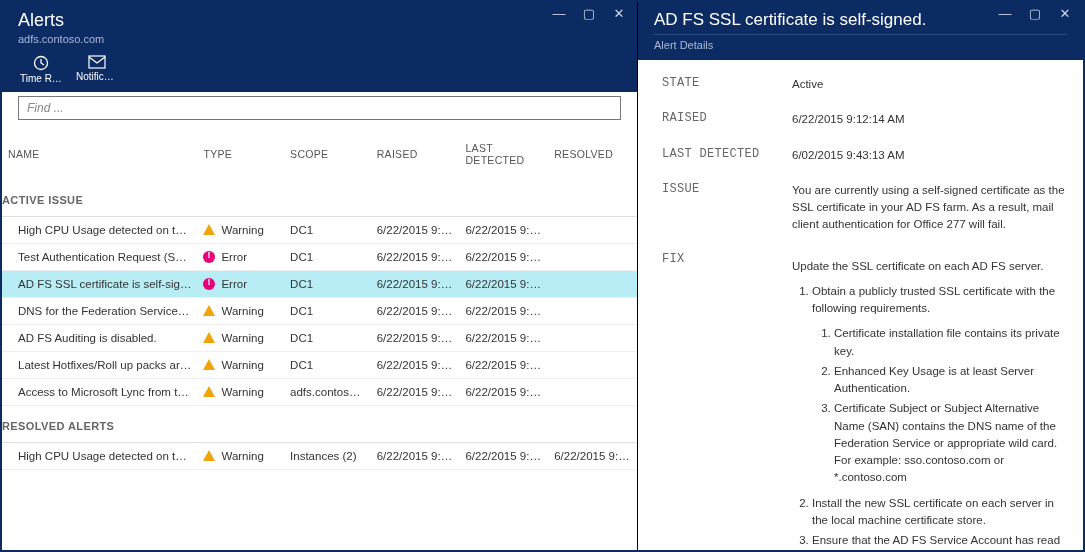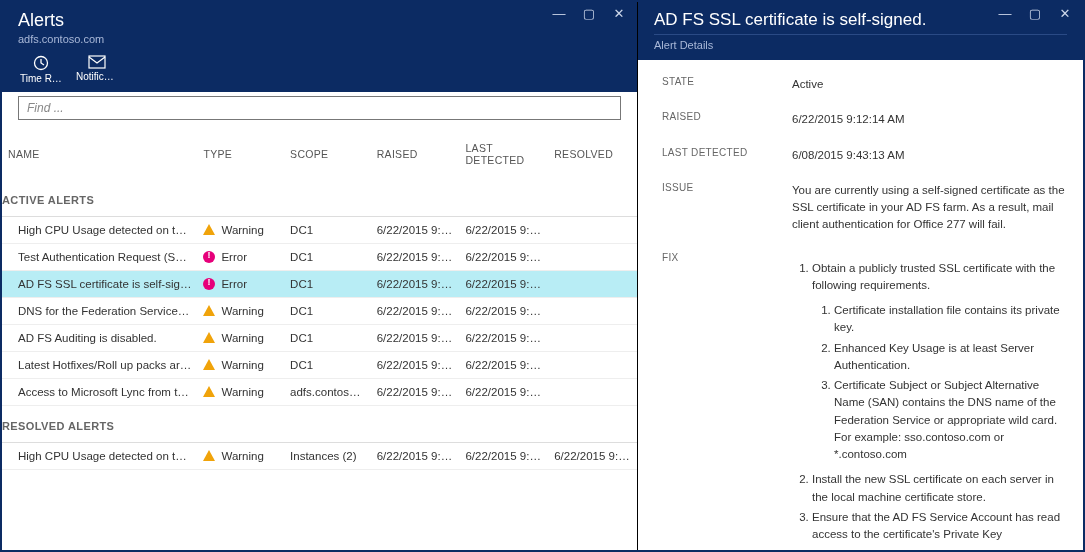--- a/index.html
+++ b/index.html
@@ -30,21 +30,21 @@
   .typecell { display: flex; align-items: flex-start; gap: 6px; }
   .ico-warn, .ico-err { width: 0; height: 0; display: inline-block; }
   .ico-warn { border-left: 6px solid transparent; border-right: 6px solid transparent; border-bottom: 11px solid #f0a30a; position: relative; }
   .ico-err  { width: 12px; height: 12px; border-radius: 50%; background: #e6007a; position: relative; }
   .ico-err::after { content: "!"; color: #fff; font-size: 9px; font-weight: bold; position: absolute; left: 4px; top: -1px; }
   col.c-name { width: 185px; } col.c-type { width: 82px; } col.c-scope { width: 82px; }
   col.c-raised { width: 84px; } col.c-last { width: 84px; } col.c-res { width: 84px; }
 
   .detailbody { flex: 1; overflow-y: scroll; padding: 16px 12px 16px 24px; }
   .kv { display: flex; margin-bottom: 18px; font-size: 11.5px; }
-  .kv .k { width: 130px; color: #666; font-size: 10px; letter-spacing: .3px; }
+  .kv .k { width: 130px; color: #666; font-size: 12px; letter-spacing: .3px; font-family: Liberation Mono, monospace; }
   .kv .v { flex: 1; color: #333; line-height: 1.5; }
   .kv .v ol { padding-left: 20px; margin: 8px 0; }
   .kv .v ol ol { padding-left: 22px; }
   .kv .v li { margin: 3px 0; }
   .kv .v p { margin: 6px 0; }
   ::-webkit-scrollbar { width: 16px; background: #f0f0f0; }
   ::-webkit-scrollbar-thumb { background: #c0c0c0; border: 1px solid #aaa; }
   ::-webkit-scrollbar-button { height: 16px; background: #e0e0e0; }
 </style>
 </head>
@@ -96,21 +96,21 @@
             <th>NAME</th>
             <th>TYPE</th>
             <th>SCOPE</th>
             <th>RAISED</th>
             <th>LAST DETECTED</th>
             <th>RESOLVED</th>
           </tr>
         </thead>
         <tbody id="alerts-body">
             <tr class="grouphdr">
-              <td colspan="6">ACTIVE ALERTS</td>
+              <td colspan="6">ACTIVE ISSUE</td>
             </tr>
             <tr class="row">
               <td class="name">High CPU Usage detected on the Feder...</td>
               <td>
                 <span class="typecell">
                   <span class="ico-warn"></span>
                   <span>Warning</span>
                 </span>
               </td>
               <td>DC1</td>
@@ -231,29 +231,30 @@
       <div class="kv">
           <div class="k">STATE</div>
           <div class="v">Active</div>
         </div>
       <div class="kv">
           <div class="k">RAISED</div>
           <div class="v">6/22/2015 9:12:14 AM</div>
         </div>
       <div class="kv">
           <div class="k">LAST DETECTED</div>
-          <div class="v">6/08/2015 9:43:13 AM</div>
+          <div class="v">6/02/2015 9:43:13 AM</div>
         </div>
       <div class="kv">
           <div class="k">ISSUE</div>
           <div class="v">You are currently using a self-signed certificate as the SSL certificate in your AD FS farm. As a result, mail client authentication for Office 277 will fail.</div>
         </div>
       <div class="kv">
           <div class="k">FIX</div>
           <div class="v" id="fix-body">
+            <p>Update the SSL certificate on each AD FS server.</p>
             <ol>
               <li>Obtain a publicly trusted SSL certificate with the following requirements.<ol>
                   <li>Certificate installation file contains its private key.</li>
                   <li>Enhanced Key Usage is at least Server Authentication.</li>
                   <li>Certificate Subject or Subject Alternative Name (SAN) contains the DNS name of the Federation Service or appropriate wild card. For example: sso.contoso.com or *.contoso.com</li>
                 </ol></li>
               <li>Install the new SSL certificate on each server in the local machine certificate store.</li>
               <li>Ensure that the AD FS Service Account has read access to the certificate's Private Key</li>
             </ol>
           </div>

